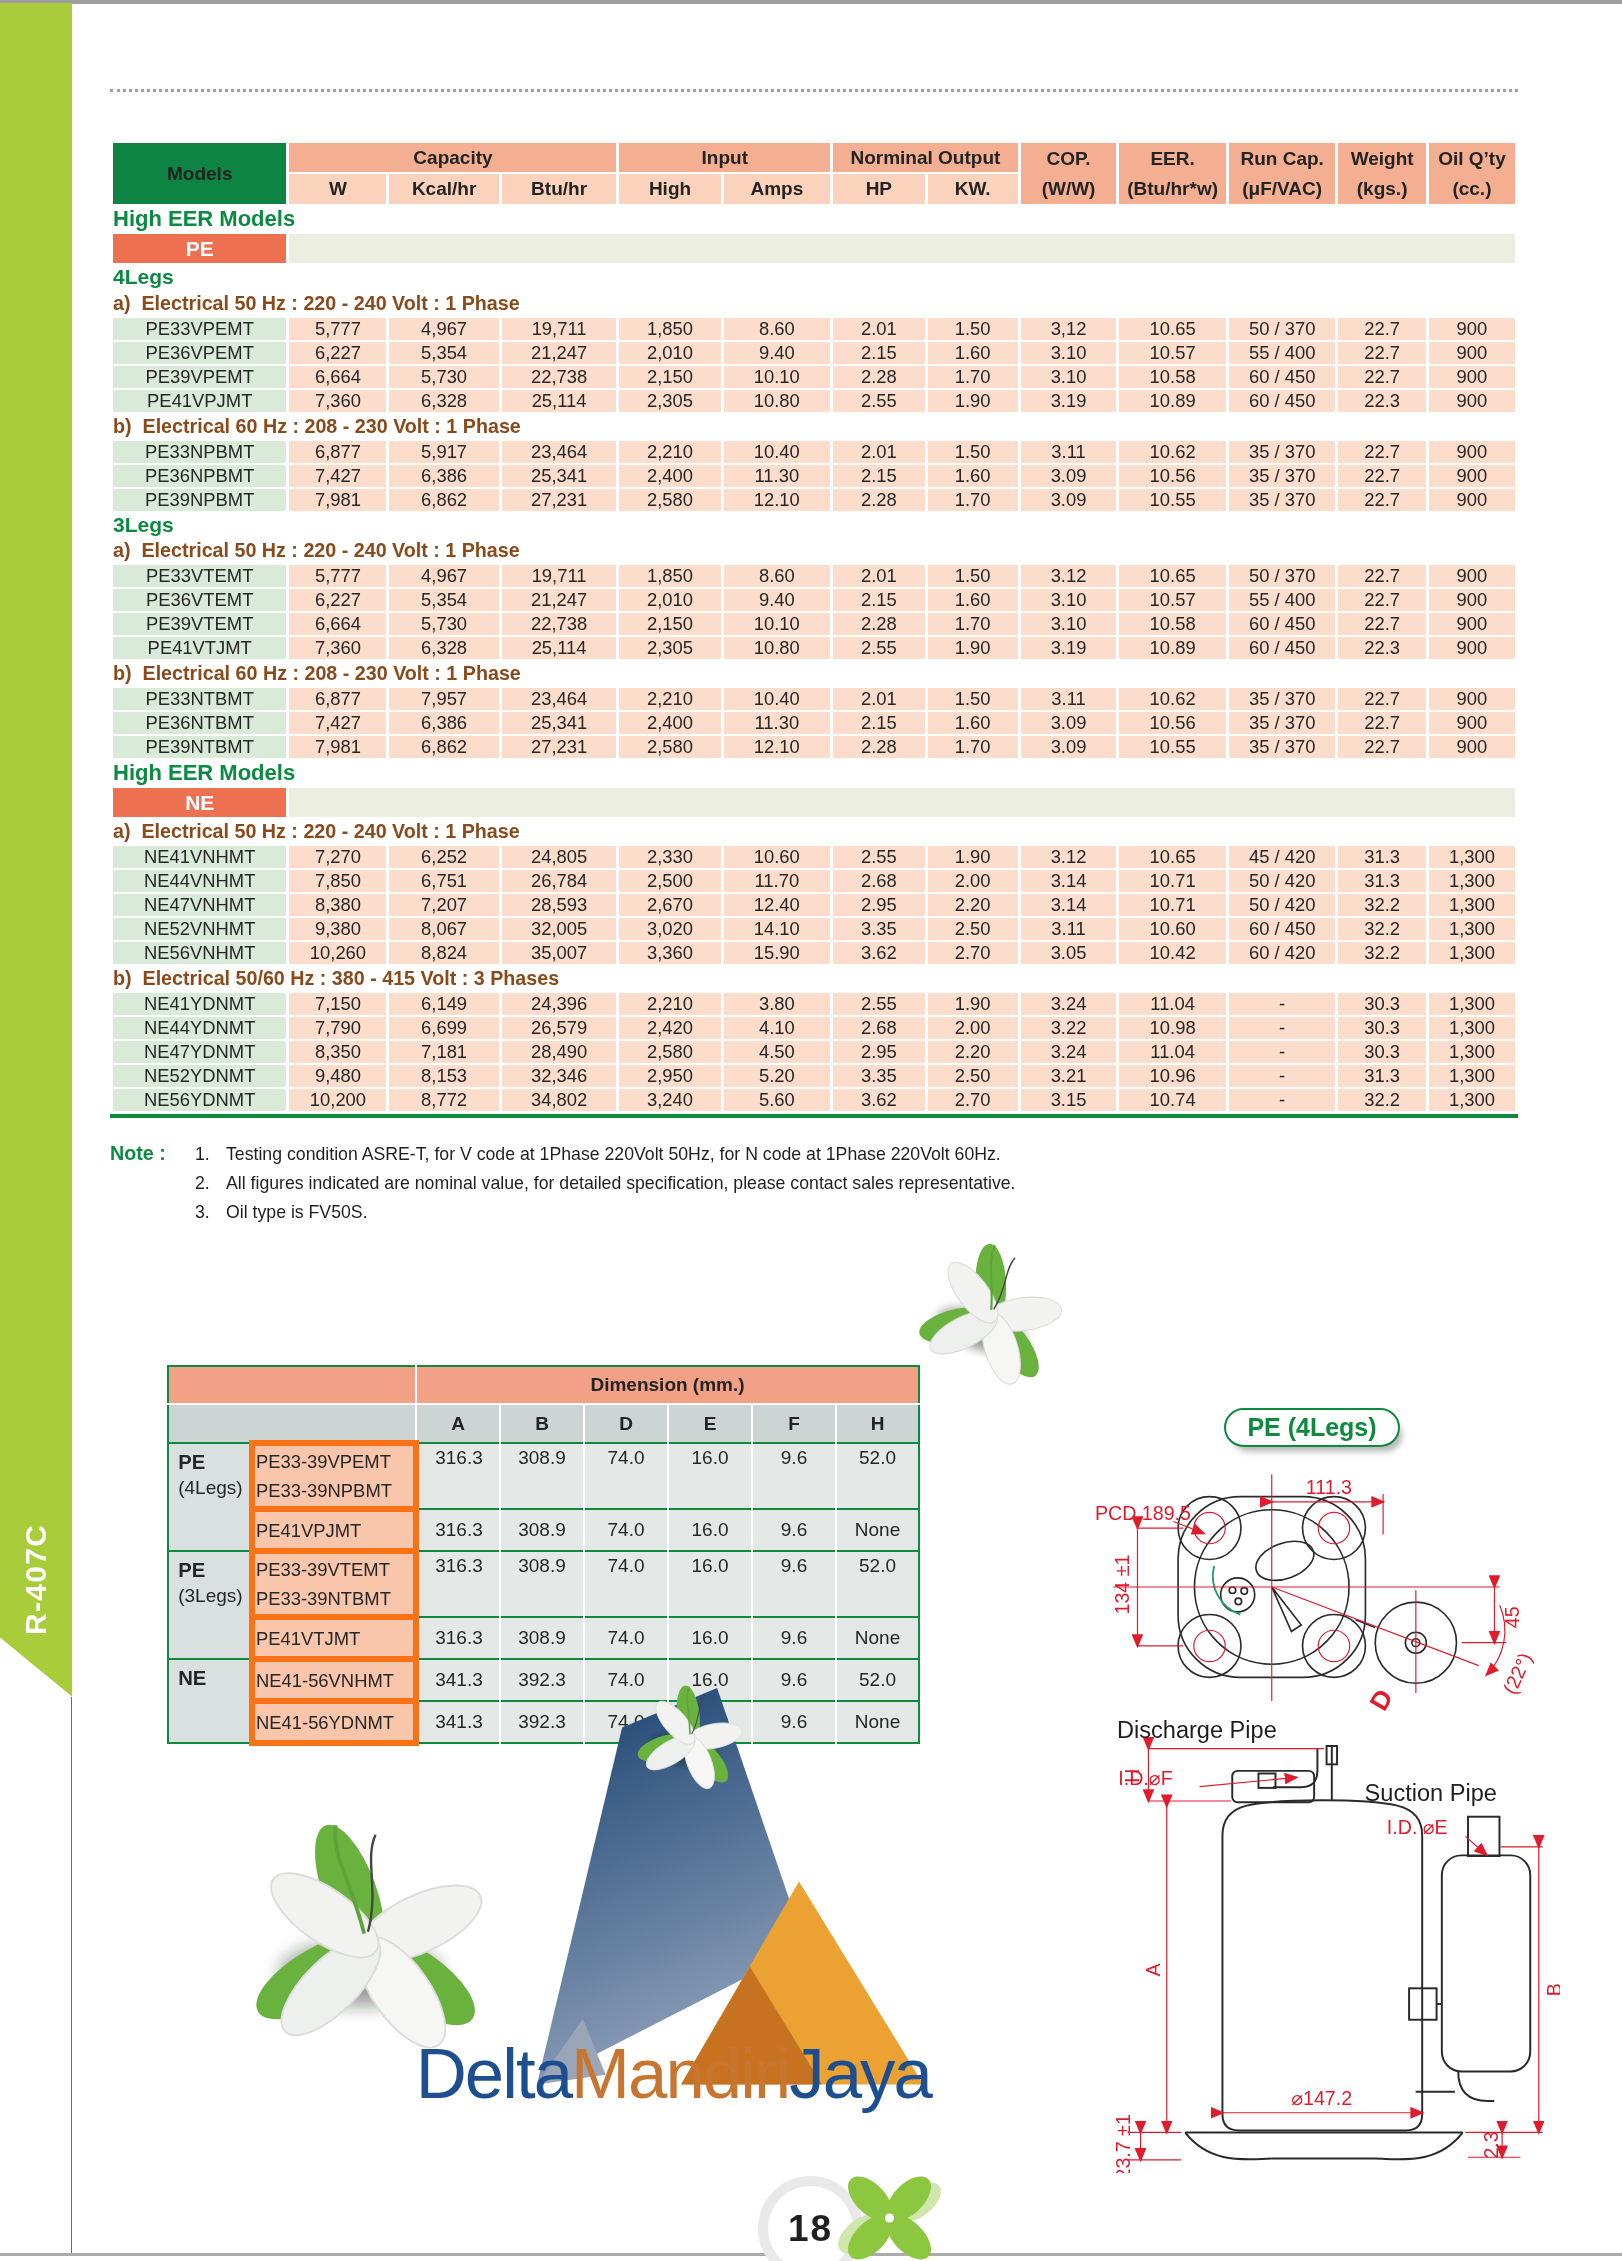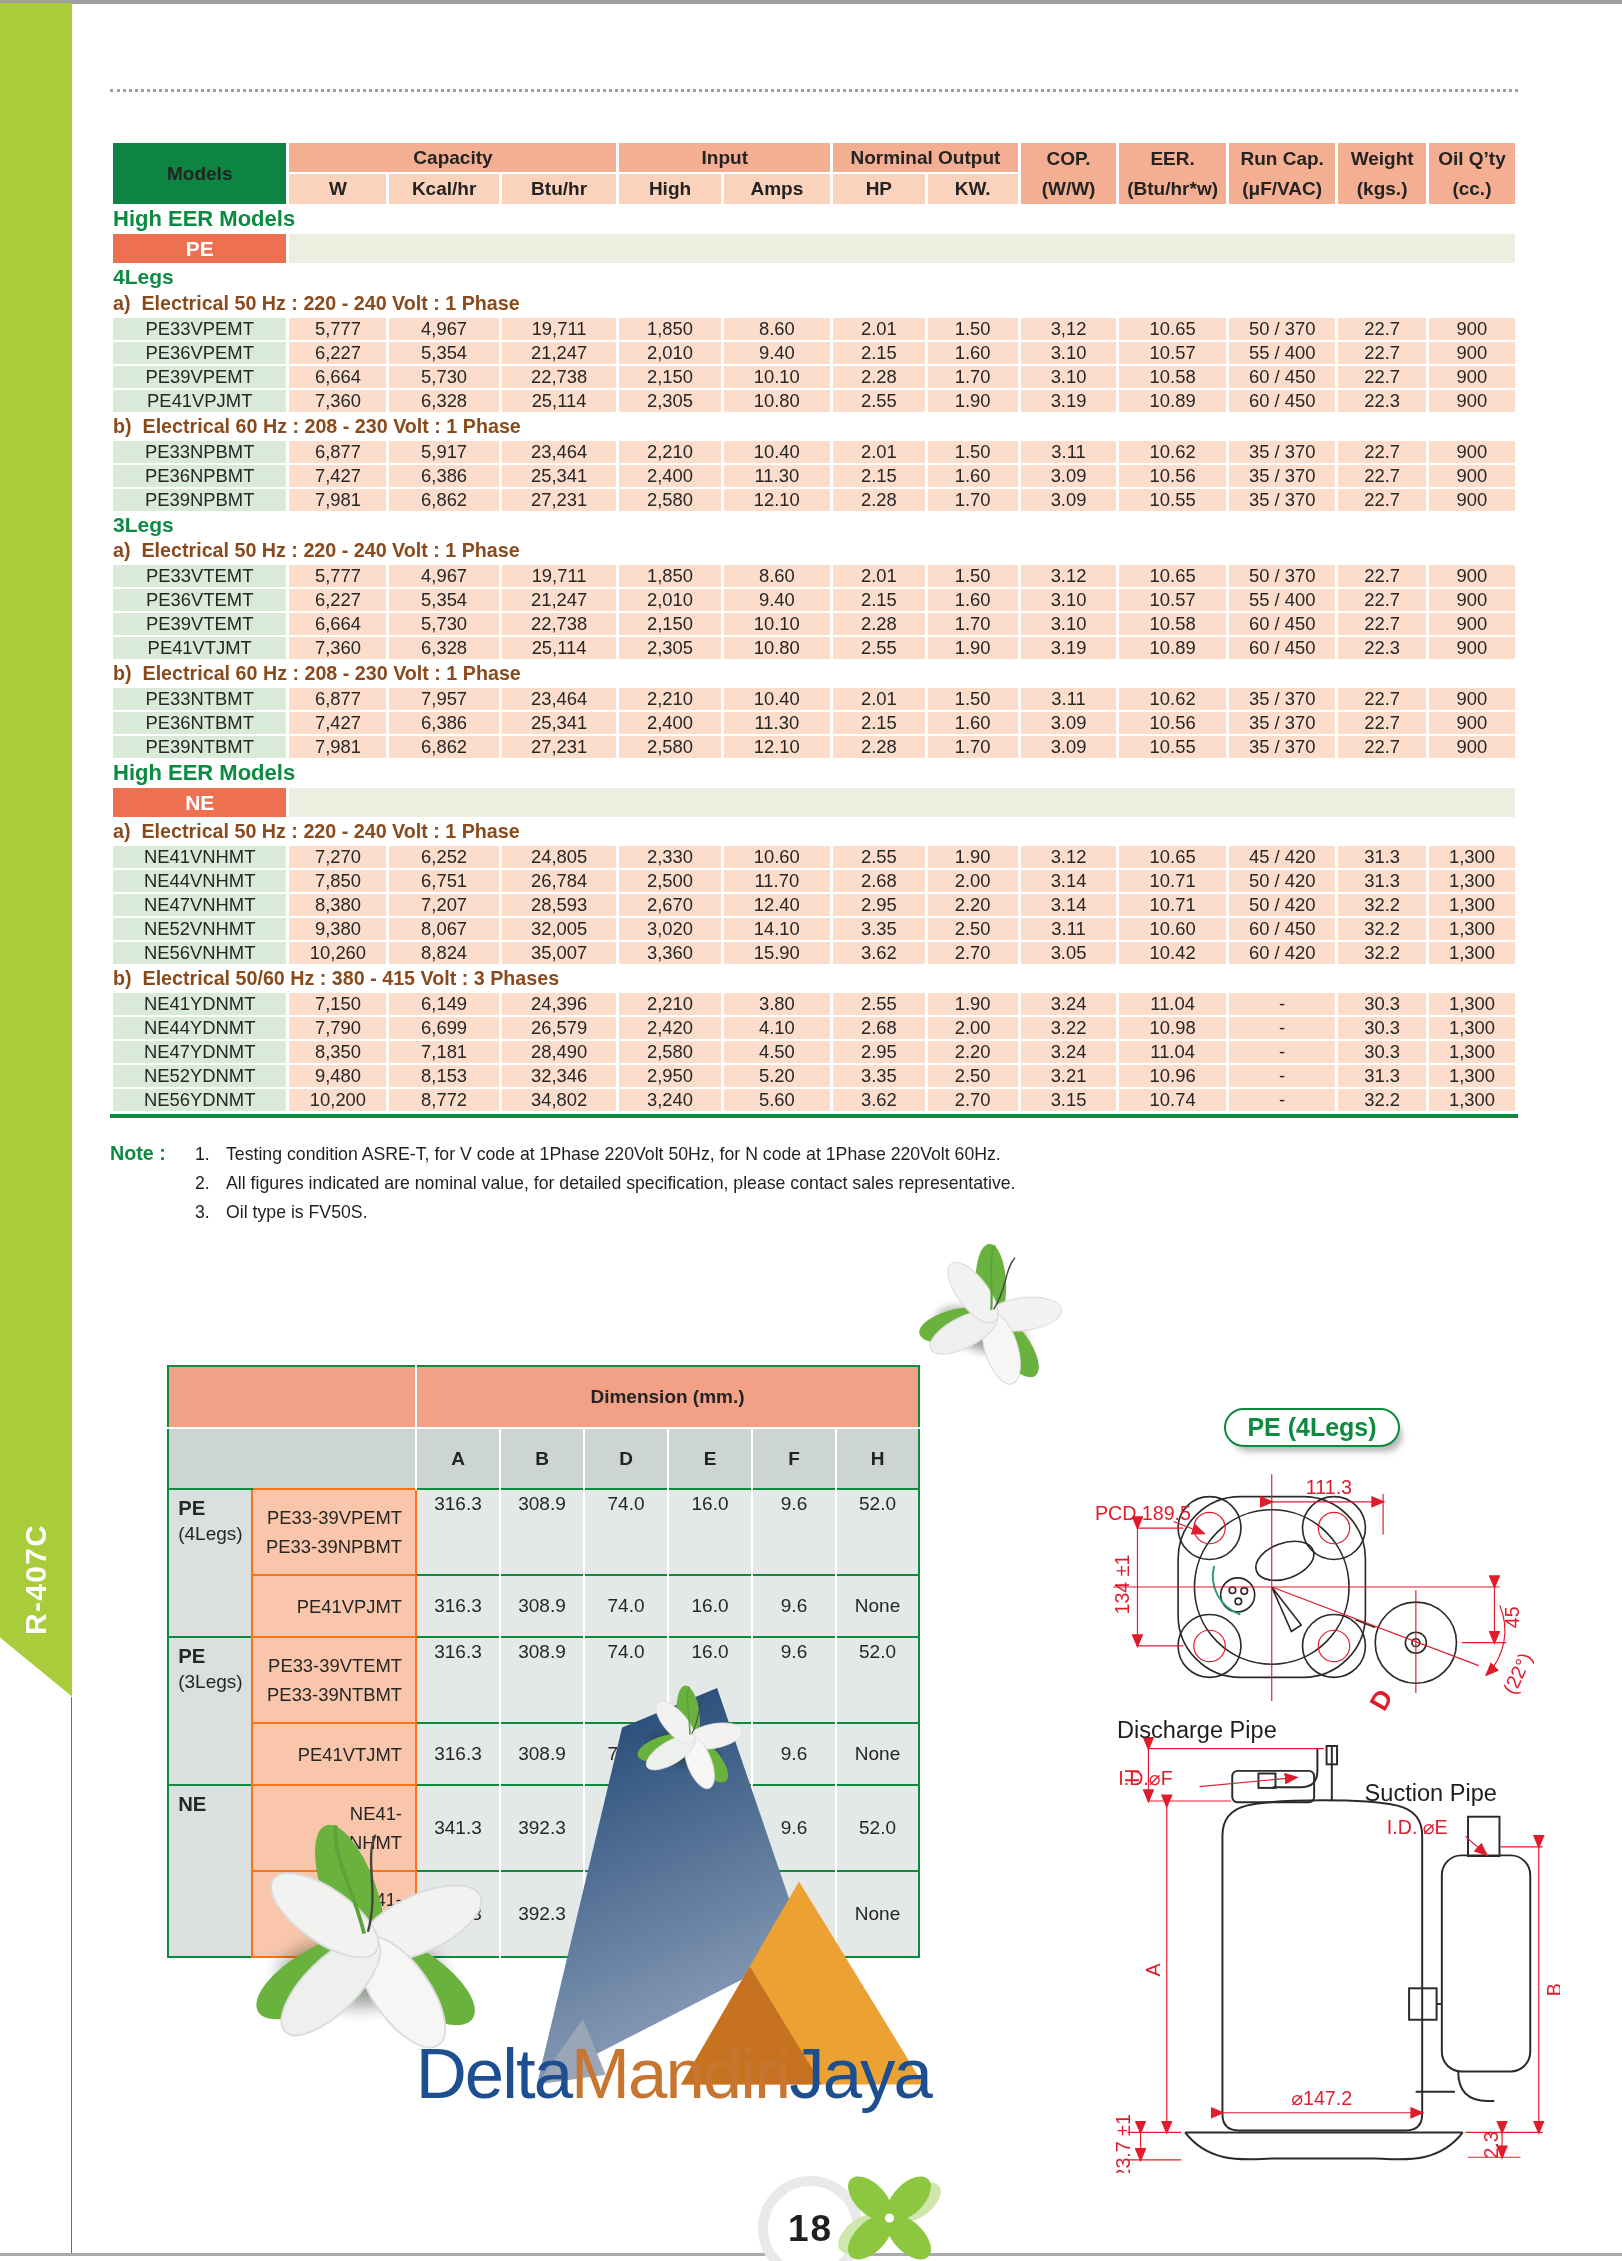--- a/index.html
+++ b/index.html
@@ -36,29 +36,29 @@
   .spec-underline{height:3.9px;background:#0e8a3f;margin-top:1.3px;width:100%;}
 
   .note{margin-top:23.6px;display:flex;font-size:17.7px;color:#1f1f1f;}
   .note-label{font-weight:bold;color:#0b8a41;font-size:19.7px;width:85px;flex:none;}
   .note-items{display:flex;flex-direction:column;gap:7.9px;padding-top:2px;}
   .note-item{display:flex;}
   .note-num{width:31px;flex:none;}
 
   .dim-wrap{position:absolute;left:167px;top:1365px;width:750px;}
   table.dim{width:100%;border-collapse:collapse;border:2px solid #0e8a3f;table-layout:fixed;}
-  .dim th,.dim td{padding:13px;font-size:19px;}
+  .dim th,.dim td{padding:1px;font-size:19px;}
   .dim .dhead th{background:#f2a187;height:34px;font-weight:bold;color:#232323;border-bottom:2px solid #fff;}
   .dim .dhead th.dhl{border-right:2px solid #fff;}
   .dim .dsub th{background:#ccd5d3;height:33px;font-weight:bold;color:#232323;border-left:2px solid #fff;}
   .dim .dsub th.dsl{border-left:none;}
   .dim td.dl{background:#d9e0df;border-top:2px solid #0e8a3f;vertical-align:top;padding:5.2px 0 0 9.2px;text-align:left;}
   .dim td.dl .dl-b{font-weight:bold;font-size:20.3px;line-height:26px;}
   .dim td.dl .dl-s{font-size:19px;line-height:25px;}
-  .dim td.dm{background:#f9c6ab;border:2px solid #f97316;text-align:right;}
+  .dim td.dm{background:#f9c6ab;border:6px solid #f97316;text-align:left;}
   .dim td.dm div{line-height:29px;font-size:18.4px;}
   .dim td.dv{background:#e4e8e7;border-top:2px solid #0e8a3f;border-left:2px solid #fff;text-align:center;font-size:19px;}
   .dim tr.single td{height:34px;}
   .dim tr.tall td.dv{vertical-align:top;padding-top:3.3px;}
 
   .pe4-pill{position:absolute;left:1224px;top:1408px;width:172px;height:35px;border:2.6px solid #0e8a3f;
             border-radius:19.7px;background:#fff;display:flex;align-items:center;justify-content:center;
             color:#0e8a3f;font-weight:bold;font-size:25px;box-shadow:5.2px 7.9px 6.6px -3.3px rgba(110,110,110,.5);z-index:3;}
   .topview{position:absolute;left:1075px;top:1456px;width:459px;height:262px;}
   .sideview{position:absolute;left:1101px;top:1708px;width:459px;height:465px;}

